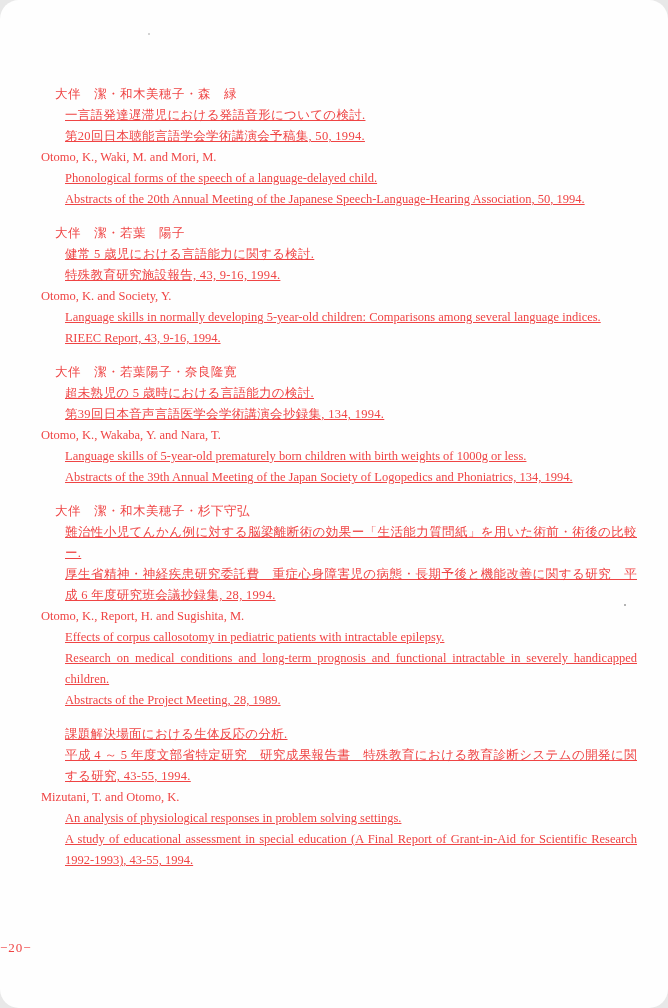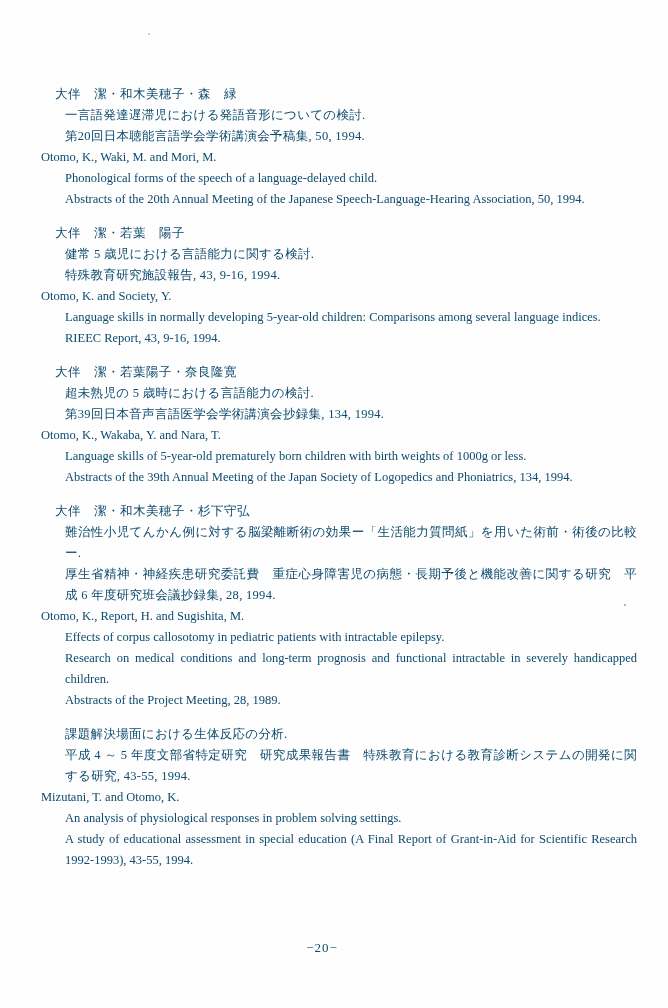--- a/index.html
+++ b/index.html
@@ -8,21 +8,22 @@
     background: #e8e8e8;
   }
   .page {
     position: relative;
     width: 668px;
     height: 1008px;
     margin: 0 auto;
     background: #fefefe;
     overflow: hidden;
     font-family: "Liberation Serif", "DejaVu Serif", serif;
-    color: #0c4a6e;
+    color: #ef4444;
+    border-radius: 19px;
   }
   .content {
     position: absolute;
     left: 41px;
     top: 84px;
     width: 596px;
     font-size: 12.5px;
     line-height: 21px;
   }
   .entry {
@@ -31,30 +32,31 @@
   .authors {
     white-space: nowrap;
   }
   .authors.jp {
     padding-left: 14px;
     letter-spacing: 0.5px;
   }
   .para {
     padding-left: 24px;
     text-align: justify;
+    text-decoration: underline;
   }
   .para.jp {
     letter-spacing: 0.3px;
   }
   .page-footer {
     position: absolute;
     left: 0;
     top: 940px;
     width: 644px;
-    text-align: center;
+    text-align: left;
     font-size: 13px;
     letter-spacing: 1px;
   }
   .speck {
     position: absolute;
     border-radius: 50%;
   }
   .speck-top {
     left: 148px;
     top: 33px;

